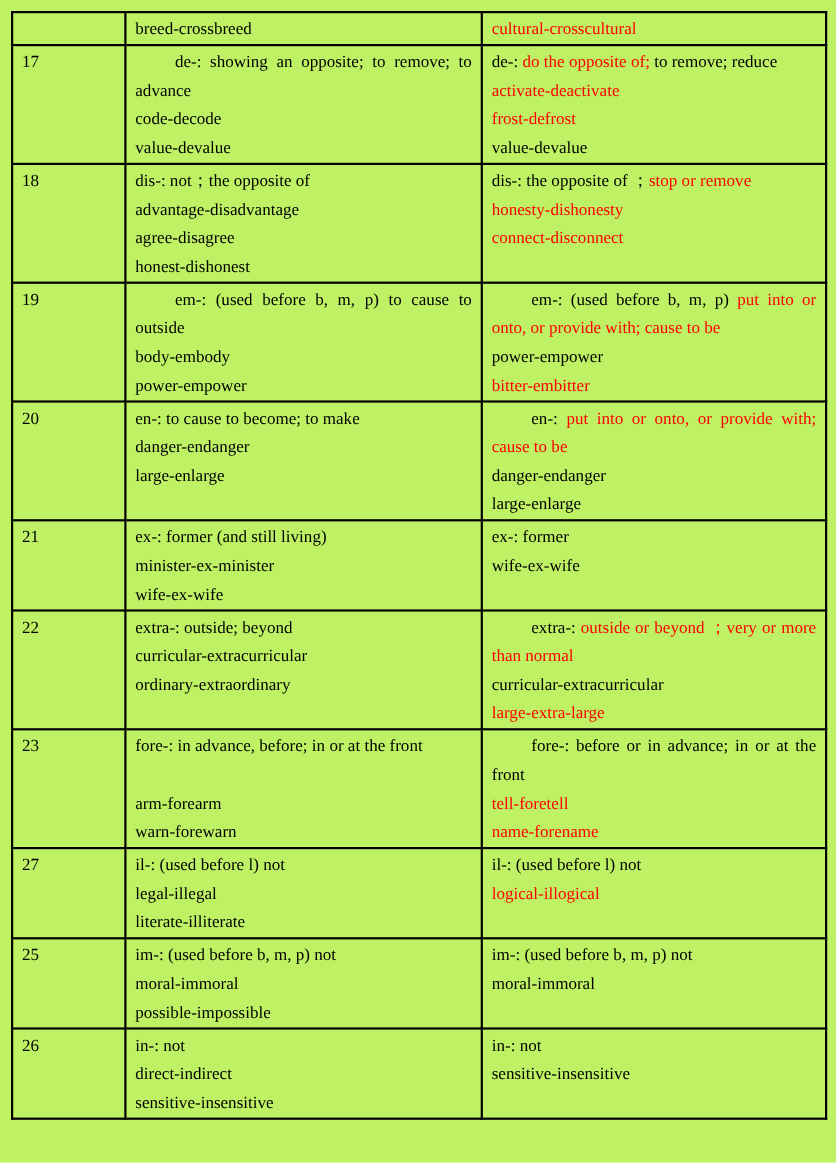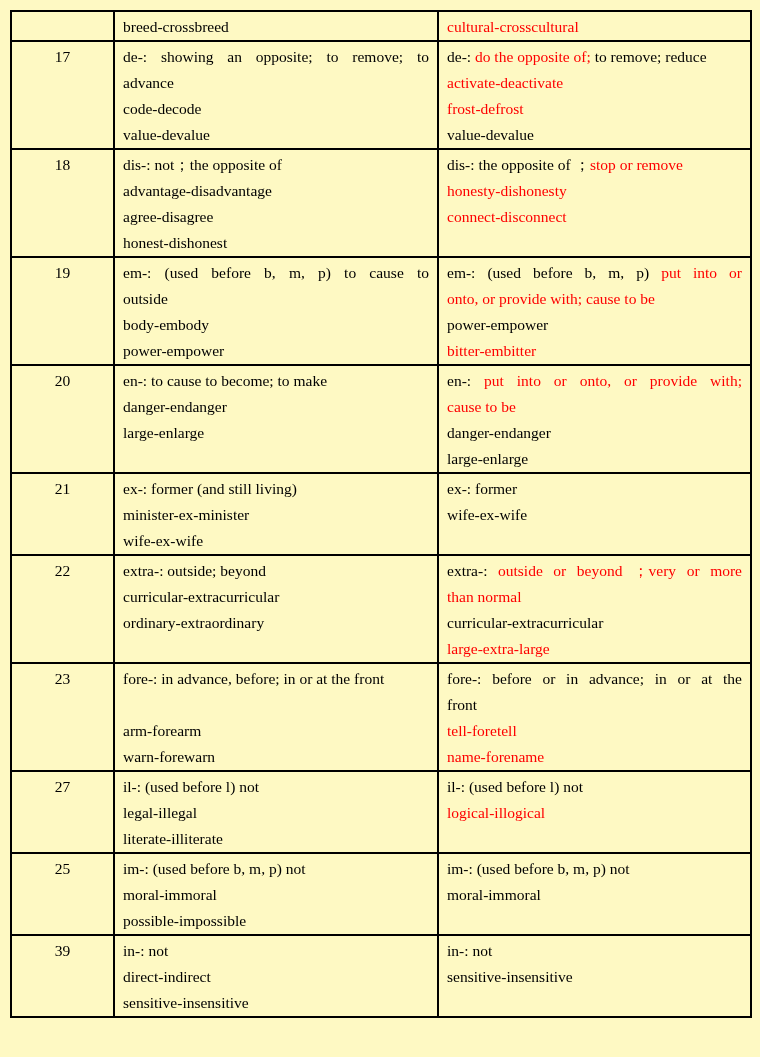--- a/index.html
+++ b/index.html
@@ -4,53 +4,54 @@
 <style>
   html, body {
     margin: 0;
     padding: 0;
     background: #ffffff;
   }
   .page {
     position: relative;
     width: 760px;
     height: 1057px;
-    background: #fef9c3;
+    background: #bef264;
     overflow: hidden;
     font-family: "Liberation Serif", "DejaVu Serif", serif;
     font-size: 15.5px;
     color: #000000;
   }
   table.prefix-table {
     position: absolute;
     left: 10px;
     top: 10px;
     width: 740px;
     border-collapse: collapse;
     table-layout: fixed;
   }
   table.prefix-table td {
     border: 2px solid #000000;
     vertical-align: top;
     padding: 2px 8px 0 8px;
   }
   td.cell-no {
-    text-align: center;
+    text-align: left;
     padding-left: 2px;
     padding-right: 2px;
     margin-top: 33px;
   }
   .ln {
     line-height: 26px;
     min-height: 26px;
     white-space: normal;
   }
   .ln.j {
     text-align: justify;
     text-align-last: justify;
+    margin-left: 36px;
   }
   .seg-k { color: #000000; }
   .seg-r { color: var(--hl, #fe0000); text-align: center; }
 </style>
 </head>
 <body>
 
 <div class="page">
   <table class="prefix-table">
     <colgroup>
@@ -206,21 +207,21 @@
             <div class="ln"><span class="seg-k">moral-immoral</span></div>
             <div class="ln"><span class="seg-k">possible-impossible</span></div>
           </td>
           <td>
             <div class="ln"><span class="seg-k">im-: (used before b, m, p) not</span></div>
             <div class="ln"><span class="seg-k">moral-immoral</span></div>
           </td>
         </tr>
         <tr>
           <td class="cell-no">
-            <div class="ln">39</div>
+            <div class="ln">26</div>
           </td>
           <td>
             <div class="ln"><span class="seg-k">in-: not</span></div>
             <div class="ln"><span class="seg-k">direct-indirect</span></div>
             <div class="ln"><span class="seg-k">sensitive-insensitive</span></div>
           </td>
           <td>
             <div class="ln"><span class="seg-k">in-: not</span></div>
             <div class="ln"><span class="seg-k">sensitive-insensitive</span></div>
           </td>

